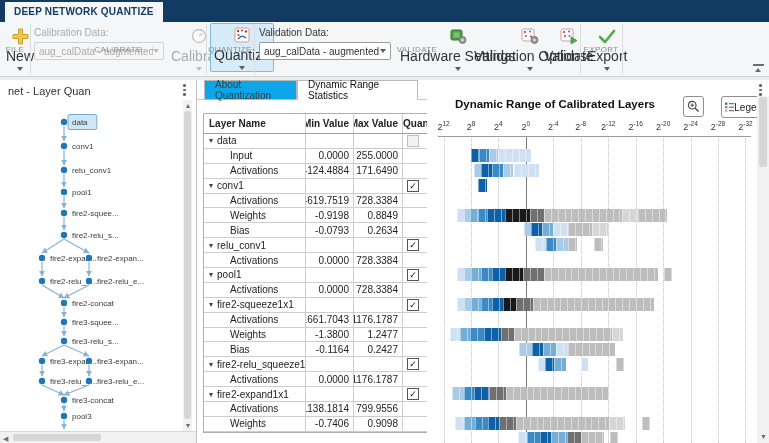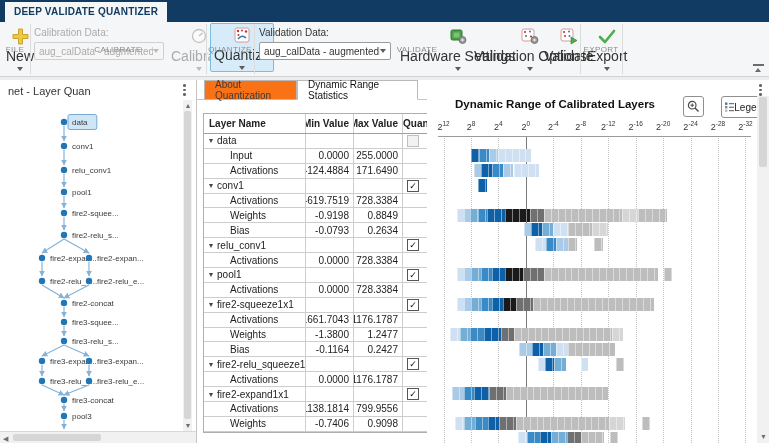--- a/index.html
+++ b/index.html
@@ -34,21 +34,21 @@
   #lpanel-title{left:8px;top:85px;font-size:11px;color:#333;}
   .dots3{width:3px;display:flex;flex-direction:column;gap:2px;}
   .dots3 i{width:2.5px;height:2.5px;border-radius:50%;background:#666;}
   #lpanel-body{left:0;top:100px;width:196px;height:343px;background:#fff;overflow:hidden;}
   #main-divider{left:196px;top:80px;width:1px;height:363px;background:#c4c4c4;}
   #split-handle{left:199px;top:84px;width:2px;height:13px;background:#9a9a9a;}
   
   #tabbar{left:197px;top:80px;width:572px;height:20px;background:#fff;border-bottom:1px solid #c6c6c6;box-sizing:border-box;}
   .tab{position:absolute;top:80px;height:20px;font-size:10px;display:flex;align-items:center;
        padding:0 10px;box-sizing:border-box;border:1px solid #b9b9b9;}
-  .tab.inactive{background:#f97316;color:#3c3c3c;}
+  .tab.inactive{background:#0ea5e9;color:#3c3c3c;}
   .tab.active{background:#fff;color:#111;border-bottom-color:#fff;z-index:3;}
   
   #tbl{left:203px;top:113px;width:224px;height:330px;overflow:hidden;}
   #tbl-in{position:relative;width:246px;border:1px solid #aeaeae;box-sizing:border-box;background:#fff;}
   .tr{display:flex;height:14.9px;border-bottom:1px solid #cdcdcd;box-sizing:border-box;}
   .tr.th{height:20px;border-bottom:1px solid #9f9f9f;font-weight:bold;}
   .tc{border-right:1px solid #cdcdcd;box-sizing:border-box;font-size:10px;display:flex;align-items:center;
       overflow:hidden;white-space:nowrap;}
   .tc.c0{width:102px;padding-left:5px;}
   .tc.c1{width:48px;justify-content:flex-end;padding-right:4px;}
@@ -77,21 +77,21 @@
   #collapse-ribbon{left:753px;top:64px;width:11px;height:9px;border-top:2px solid #6b6b6b;}
   #collapse-ribbon:after{content:"";position:absolute;left:2px;top:2px;width:0;height:0;
      border-left:3.5px solid transparent;border-right:3.5px solid transparent;border-bottom:4px solid #6b6b6b;}
 </style>
 </head>
 <body>
 
 <div id="root">
 
   <div class="abs" id="topbar"></div>
-  <div class="abs" id="apptab">DEEP VALIDATE QUANTIZER</div>
+  <div class="abs" id="apptab">DEEP NETWORK QUANTIZE</div>
 
   <div class="abs" id="ribbon"></div>
 
   <div class="rbtn abs" style="left:2px;top:24px;">
     <span class="ric">
       <svg width="17" height="17" viewBox="0 0 17 17">
           <path d="M6.5 1h4v5.5H16v4h-5.5V16h-4v-5.5H1v-4h5.5z" fill="#f0c83c" stroke="#c9a42e" stroke-width="1"></path>
         </svg>
     </span>
     <span class="rtx">New</span>

